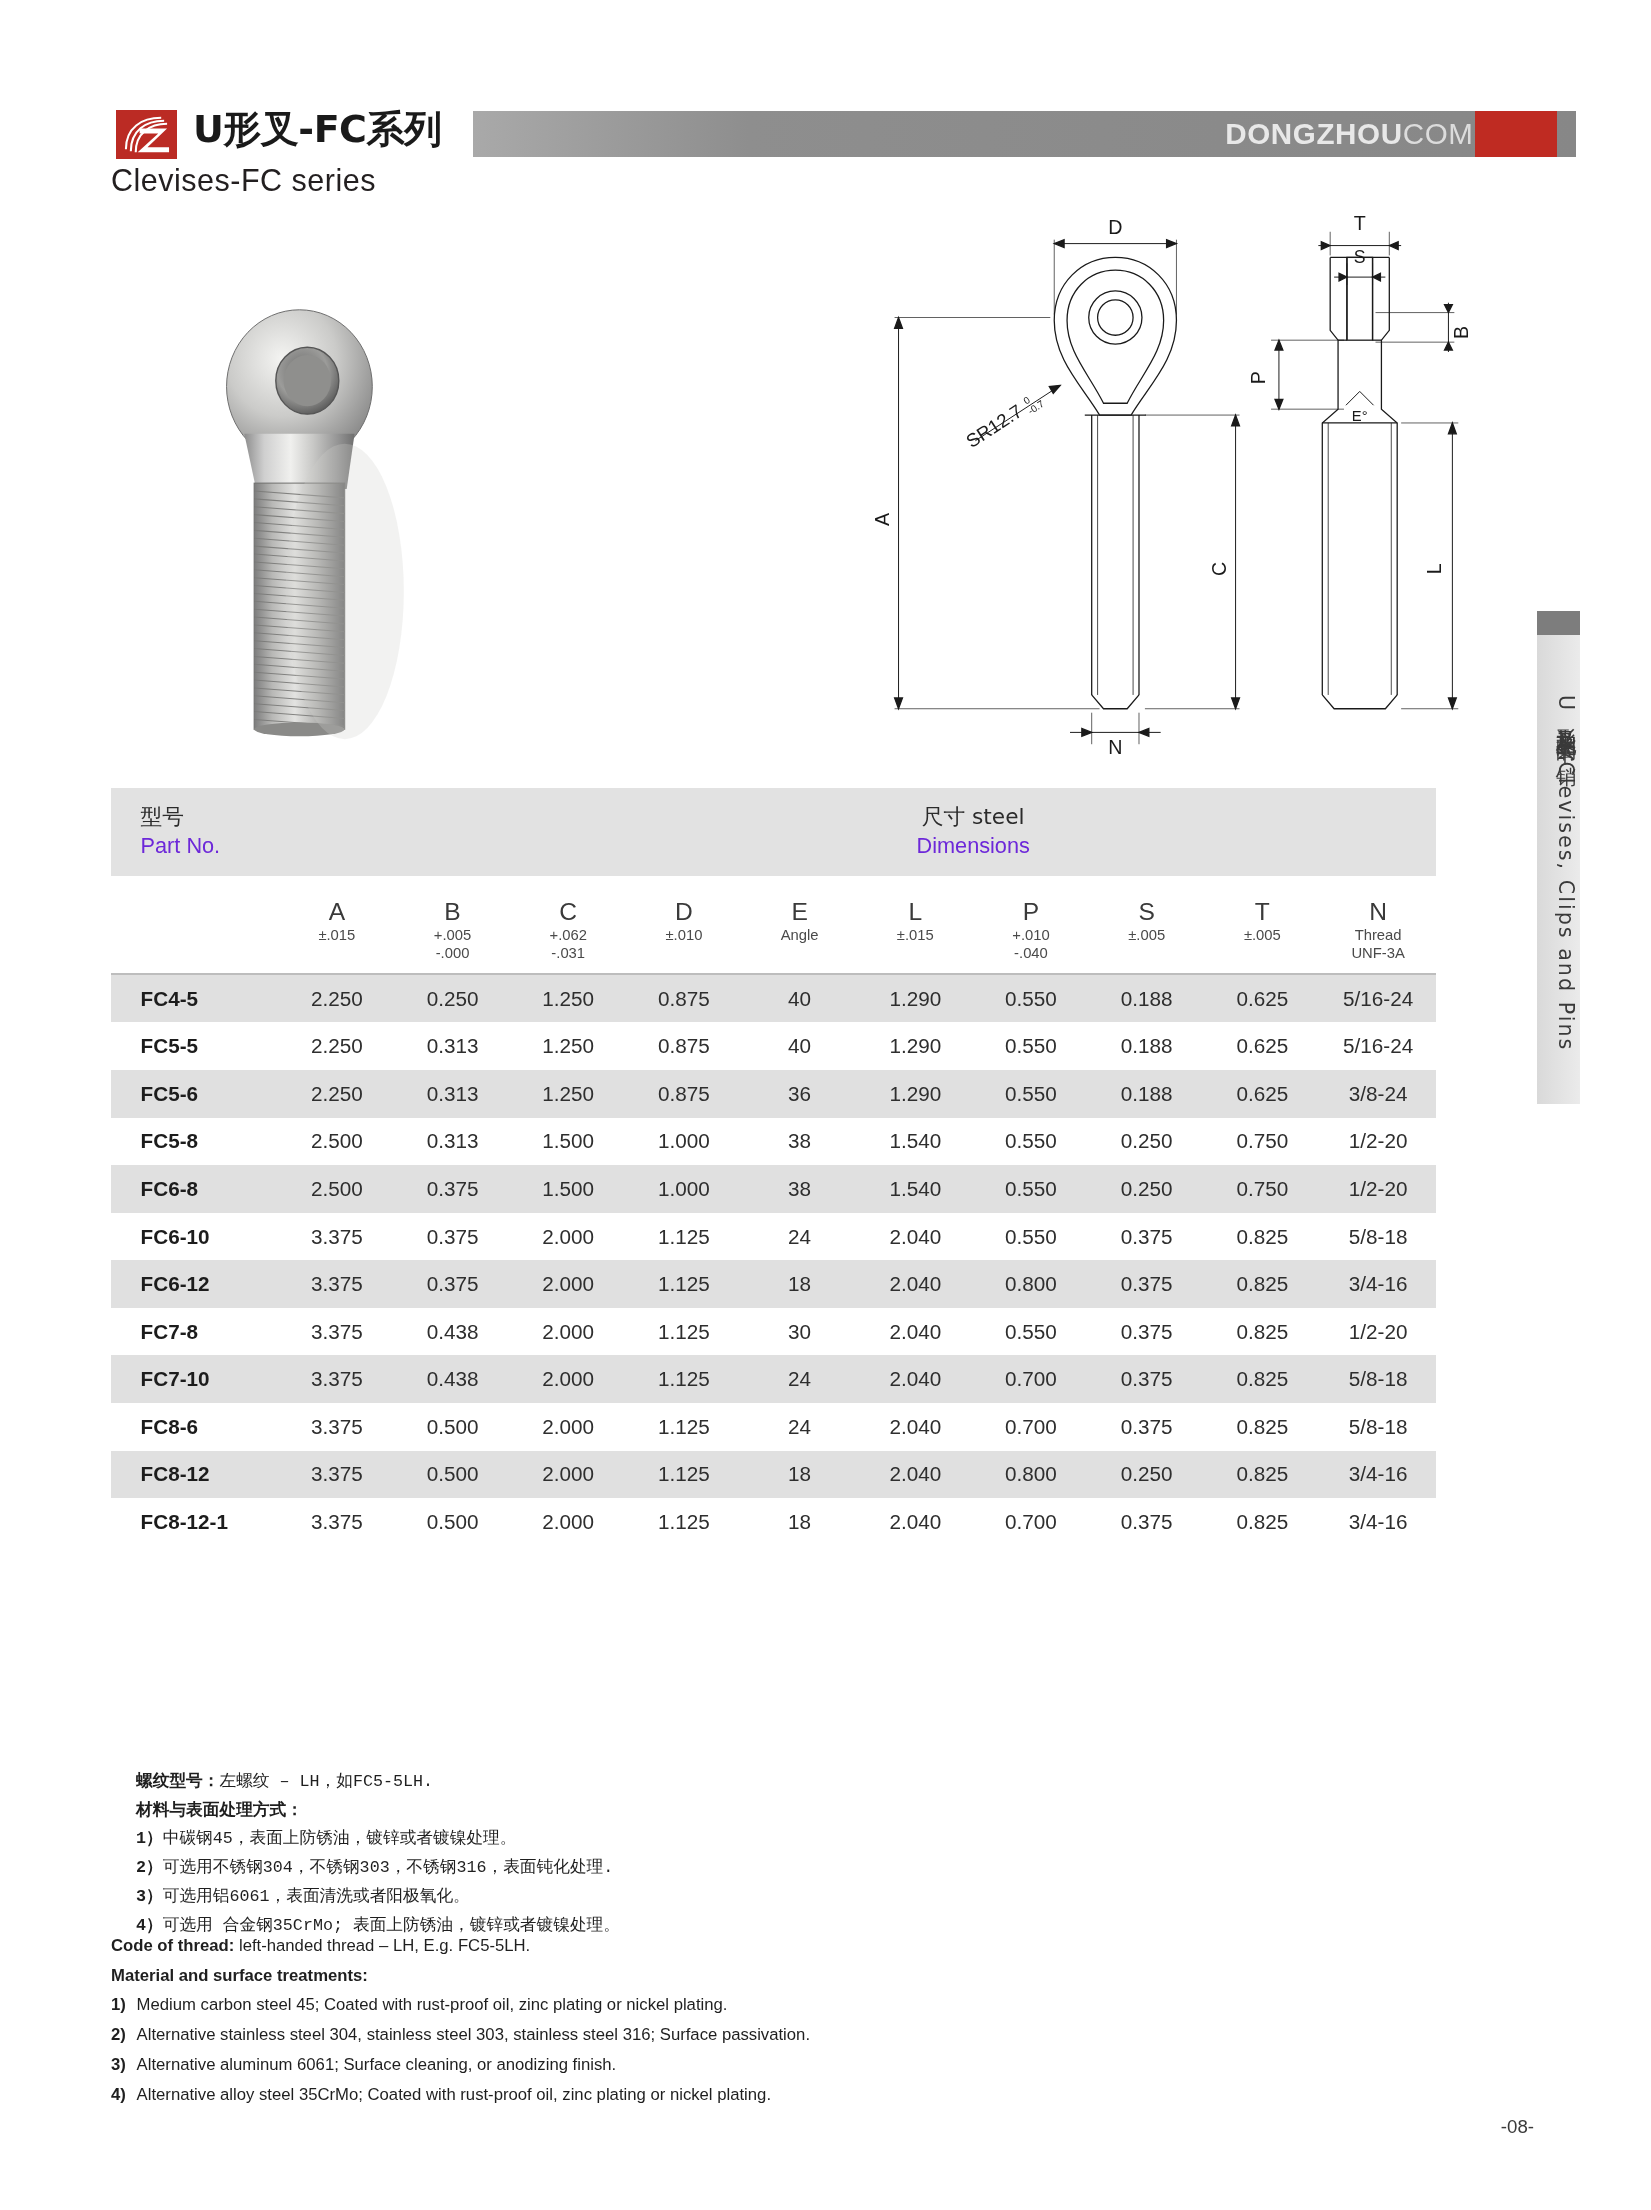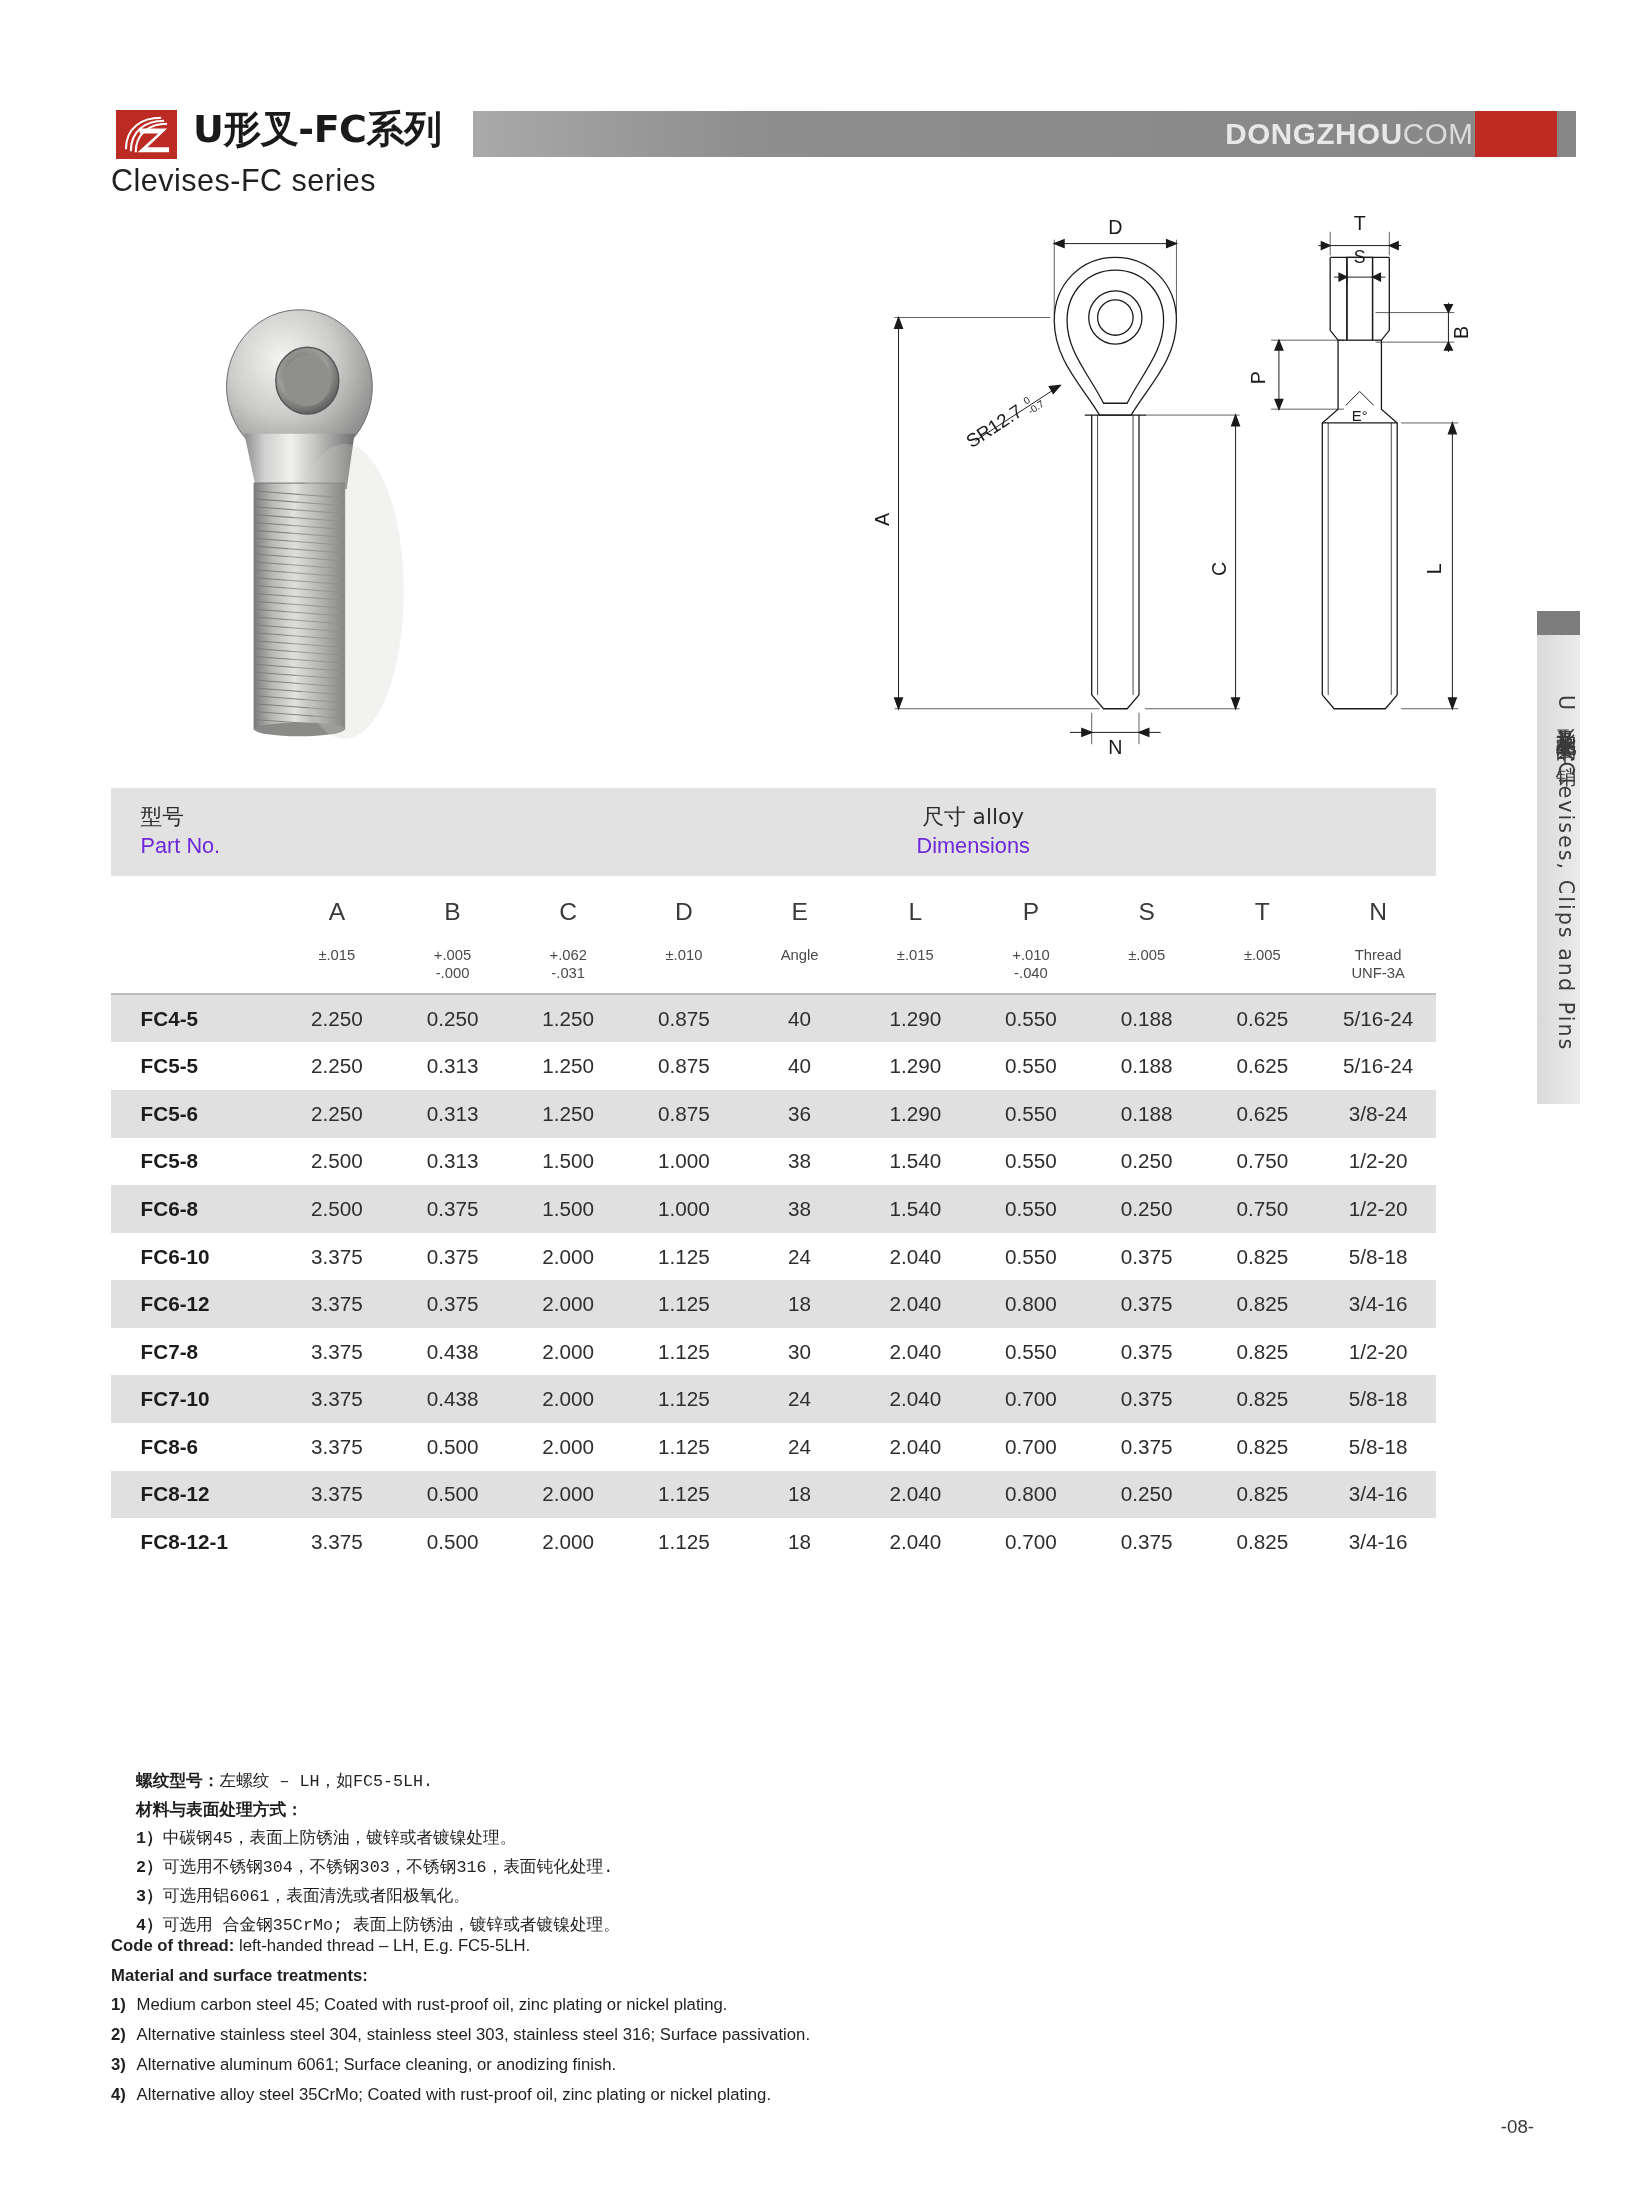--- a/index.html
+++ b/index.html
@@ -86,21 +86,21 @@
   }
   .hdr-band .cell-dim {
     padding: 13.8px 0 15.8px 0; text-align: center; line-height: 1.35;
   }
   .cn-line { font-size: 21.7px; color: #2b2b2b;
     font-family: "DejaVu Sans", "Liberation Sans", sans-serif; }
   .en-line { font-size: 21.7px; color: #6d28d9; }
 
   .colhdr td { padding: 21.7px 0 9.9px 0; text-align: center; vertical-align: top; }
   .colhdr .sym { font-size: 24.6px; color: #3a3a3a; font-weight: 400; display:block; }
-  .colhdr .tol { font-size: 14.8px; color: #4a4a4a; line-height: 1.25; display:block; margin-top:20px;text-align:center; }
+  .colhdr .tol { font-size: 14.8px; color: #4a4a4a; line-height: 1.25; display:block; margin-top:0;text-align:center; }
 
   tr.data td { padding: 11.8px 0; text-align: center; font-size: 20.7px; color: #2e2e2e; }
   tr.data td.part { text-align: left; padding-left: 29.6px; font-weight: bold; font-size: 20.7px; color: #1c1c1c; }
   tr.data.alt td { background: #e0e0e0; }
   tr.sep td { height: 2px; padding: 0; background: #bdbdbd; }
 
   
   col.c-part { width: 167px; }
   col.c-d    { width: 115px; }
 
@@ -364,21 +364,21 @@
           <col class="c-d">
           <col class="c-d">
       </colgroup>
       <thead>
         <tr class="hdr-band">
           <td colspan="3" class="cell-cn">
             <div class="cn-line">型号</div>
             <div class="en-line">Part No.</div>
           </td>
           <td colspan="8" class="cell-dim">
-            <div class="cn-line">尺寸 alloy</div>
+            <div class="cn-line">尺寸 steel</div>
             <div class="en-line">Dimensions</div>
           </td>
         </tr>
         <tr class="colhdr">
           <td></td>
           <td>
             <span class="sym">A</span>
             <span class="tol"><span>±.015</span><br><span></span></span>
           </td>
           <td>

